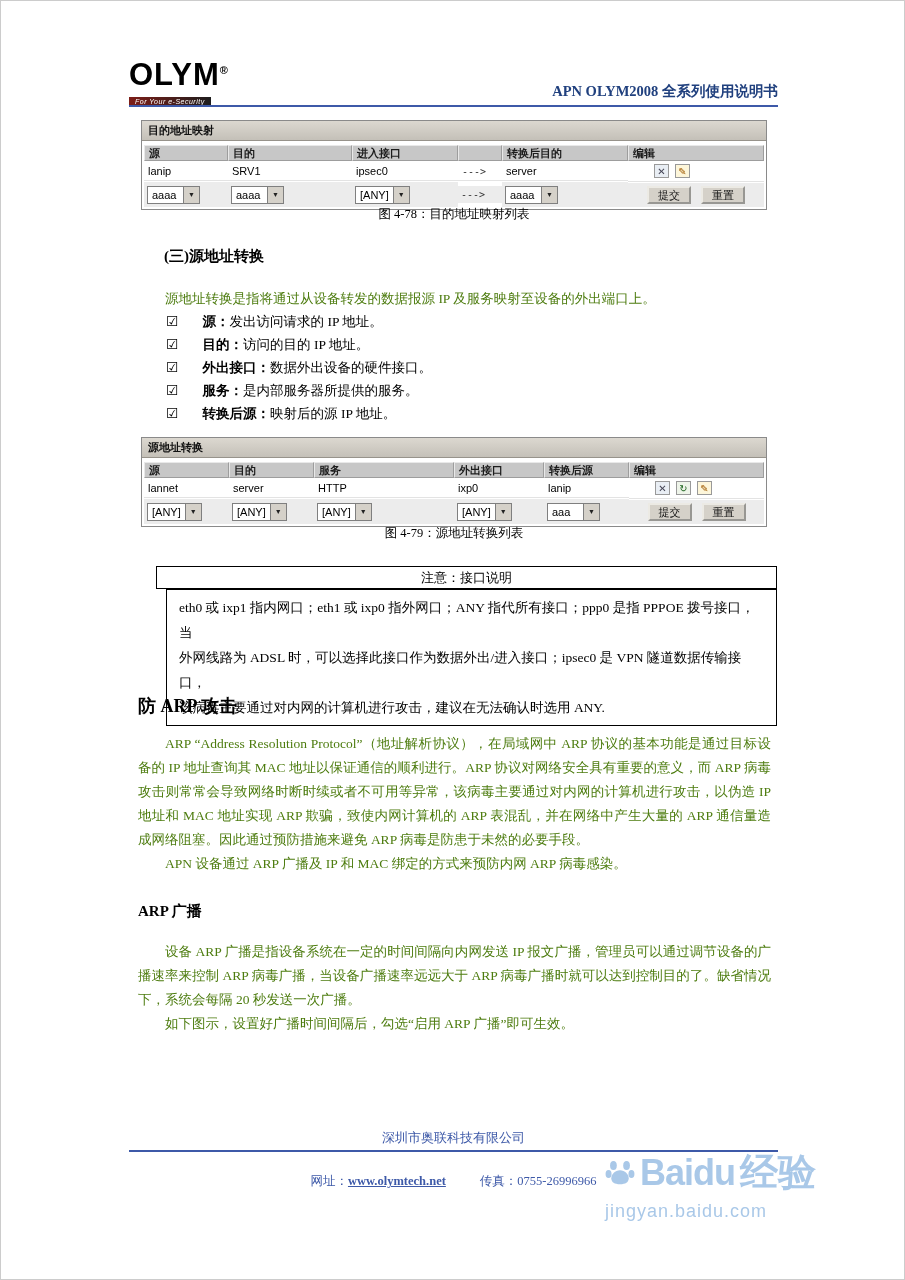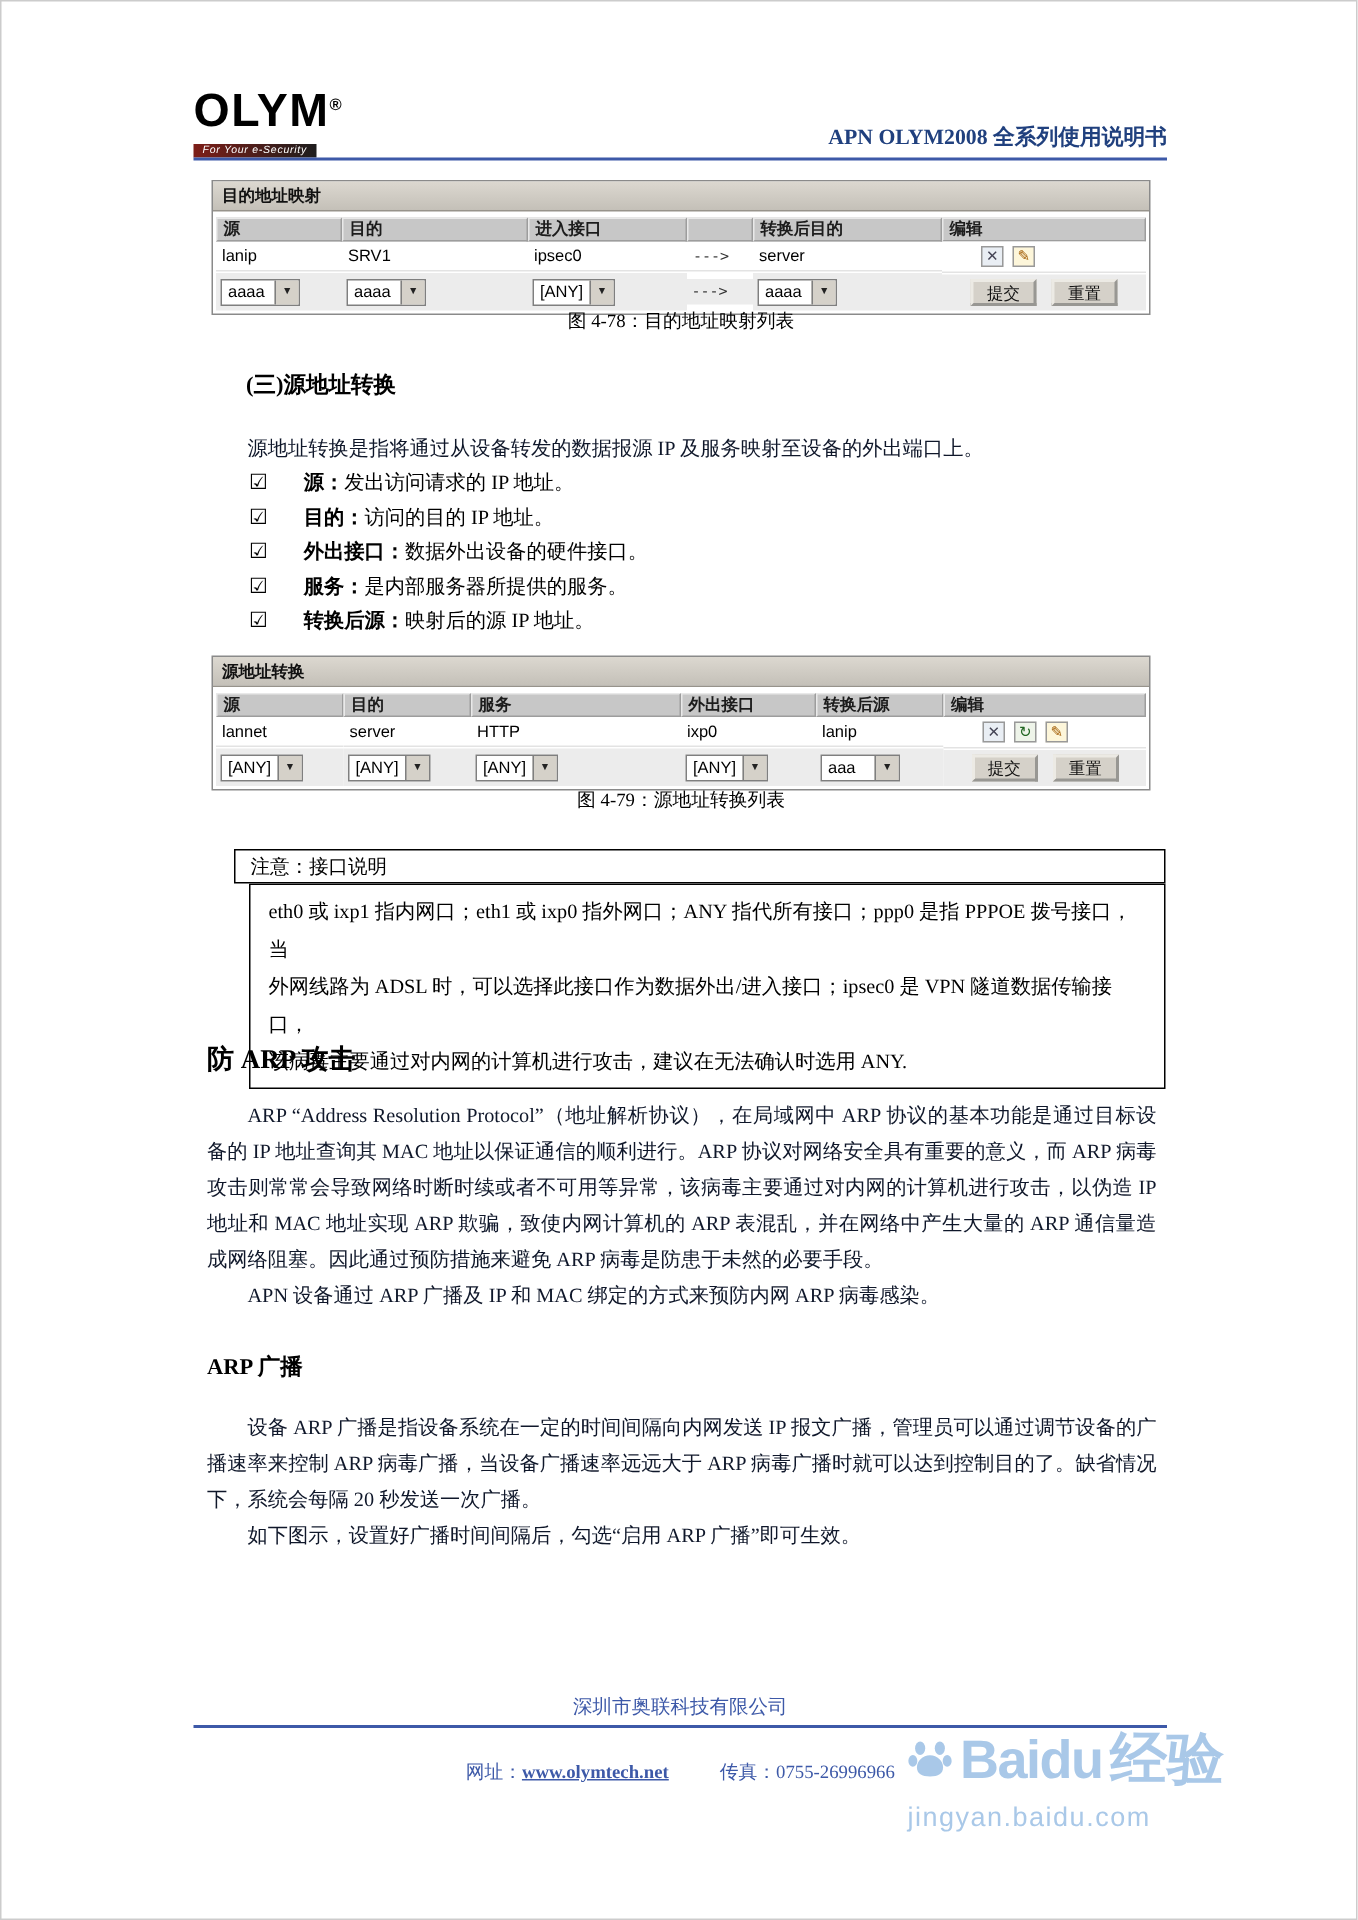--- a/index.html
+++ b/index.html
@@ -45,34 +45,34 @@
   .caption{position:absolute;text-align:center;font-size:12.5px;color:#000;}
   #caption1{top:205px;left:140px;width:626px;}
   #caption2{top:524px;left:140px;width:626px;}
 
   
   .h2{position:absolute;font-weight:bold;font-size:15px;color:#000;}
   #sec3-heading{top:246px;left:163px;}
   #arpb-heading{top:901px;left:137px;}
   #arp-heading{position:absolute;top:693px;left:137px;font-weight:bold;font-size:18px;}
 
-  .body-text{font-size:13.5px;line-height:24px;text-align:justify;color:#0f172a;}
+  .body-text{font-size:13.5px;line-height:24px;text-align:justify;color:#4d7c0f;}
   .para{margin:0;text-indent:2em;}
   #sec3-intro{position:absolute;top:286px;left:137px;width:633px;}
   #arp-body{position:absolute;top:731px;left:137px;width:633px;}
   #arpb-body{position:absolute;top:939px;left:137px;width:633px;}
 
   #checklist{position:absolute;top:309px;left:165px;width:600px;}
   .check-item{height:23px;line-height:23px;font-size:13.5px;white-space:nowrap;}
   .cb{font-family:"DejaVu Sans",sans-serif;font-size:14px;margin-right:24px;}
   .term{font-weight:bold;}
 
   
   #note{position:absolute;top:565px;left:165px;width:611px;}
-  .note-title{border:1px solid #000;margin-left:-10px;padding:2px 10px;font-size:13px;height:17px;line-height:17px;background:#fff;}
+  .note-title{border:1px solid #000;margin-left:-10px;padding:2px 10px;font-size:13px;height:17px;line-height:17px;background:#fff;text-align:center;}
   .note-body{border:1px solid #000;padding:5px 12px;font-size:13.5px;line-height:25px;background:#fff;}
 
   
   .f-center{position:absolute;left:128px;width:649px;text-align:center;}
   .f-blue{color:#3d59a8;}
   #footer-company{top:1128px;font-size:13px;}
   #footer-rule{top:1149px;left:128px;width:649px;}
   #footer-address{top:1156px;font-size:12.5px;}
   #footer-line3{top:1172px;font-size:12.5px;}
   #footer-line3 .gap{display:inline-block;width:34px;}

